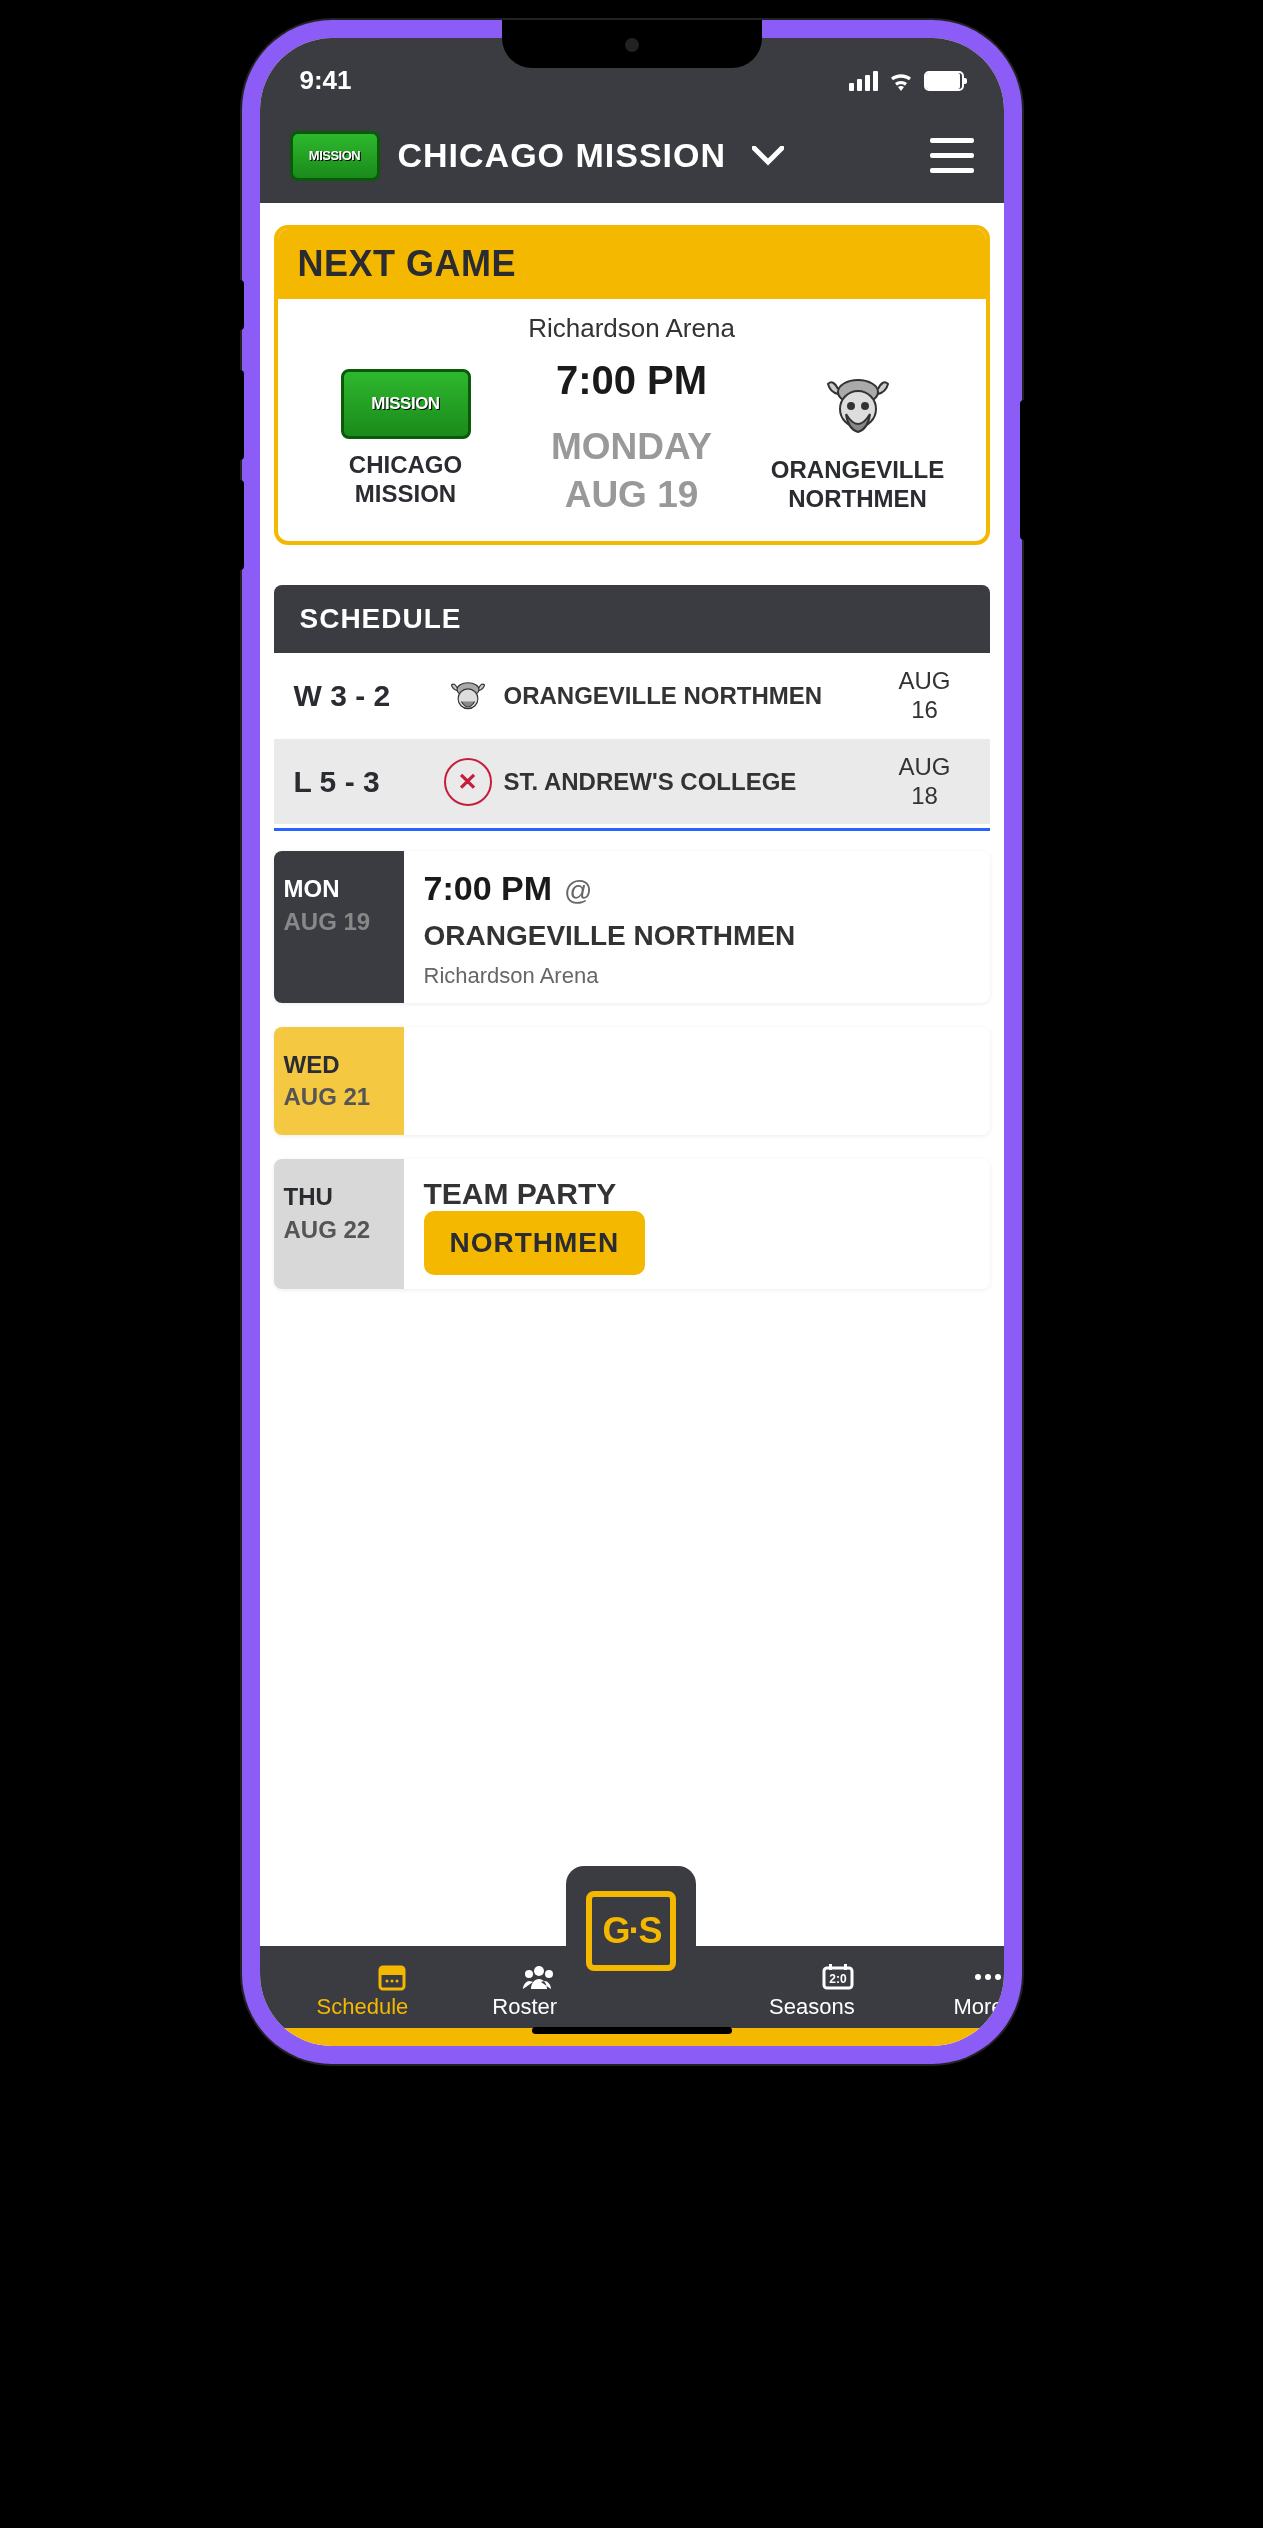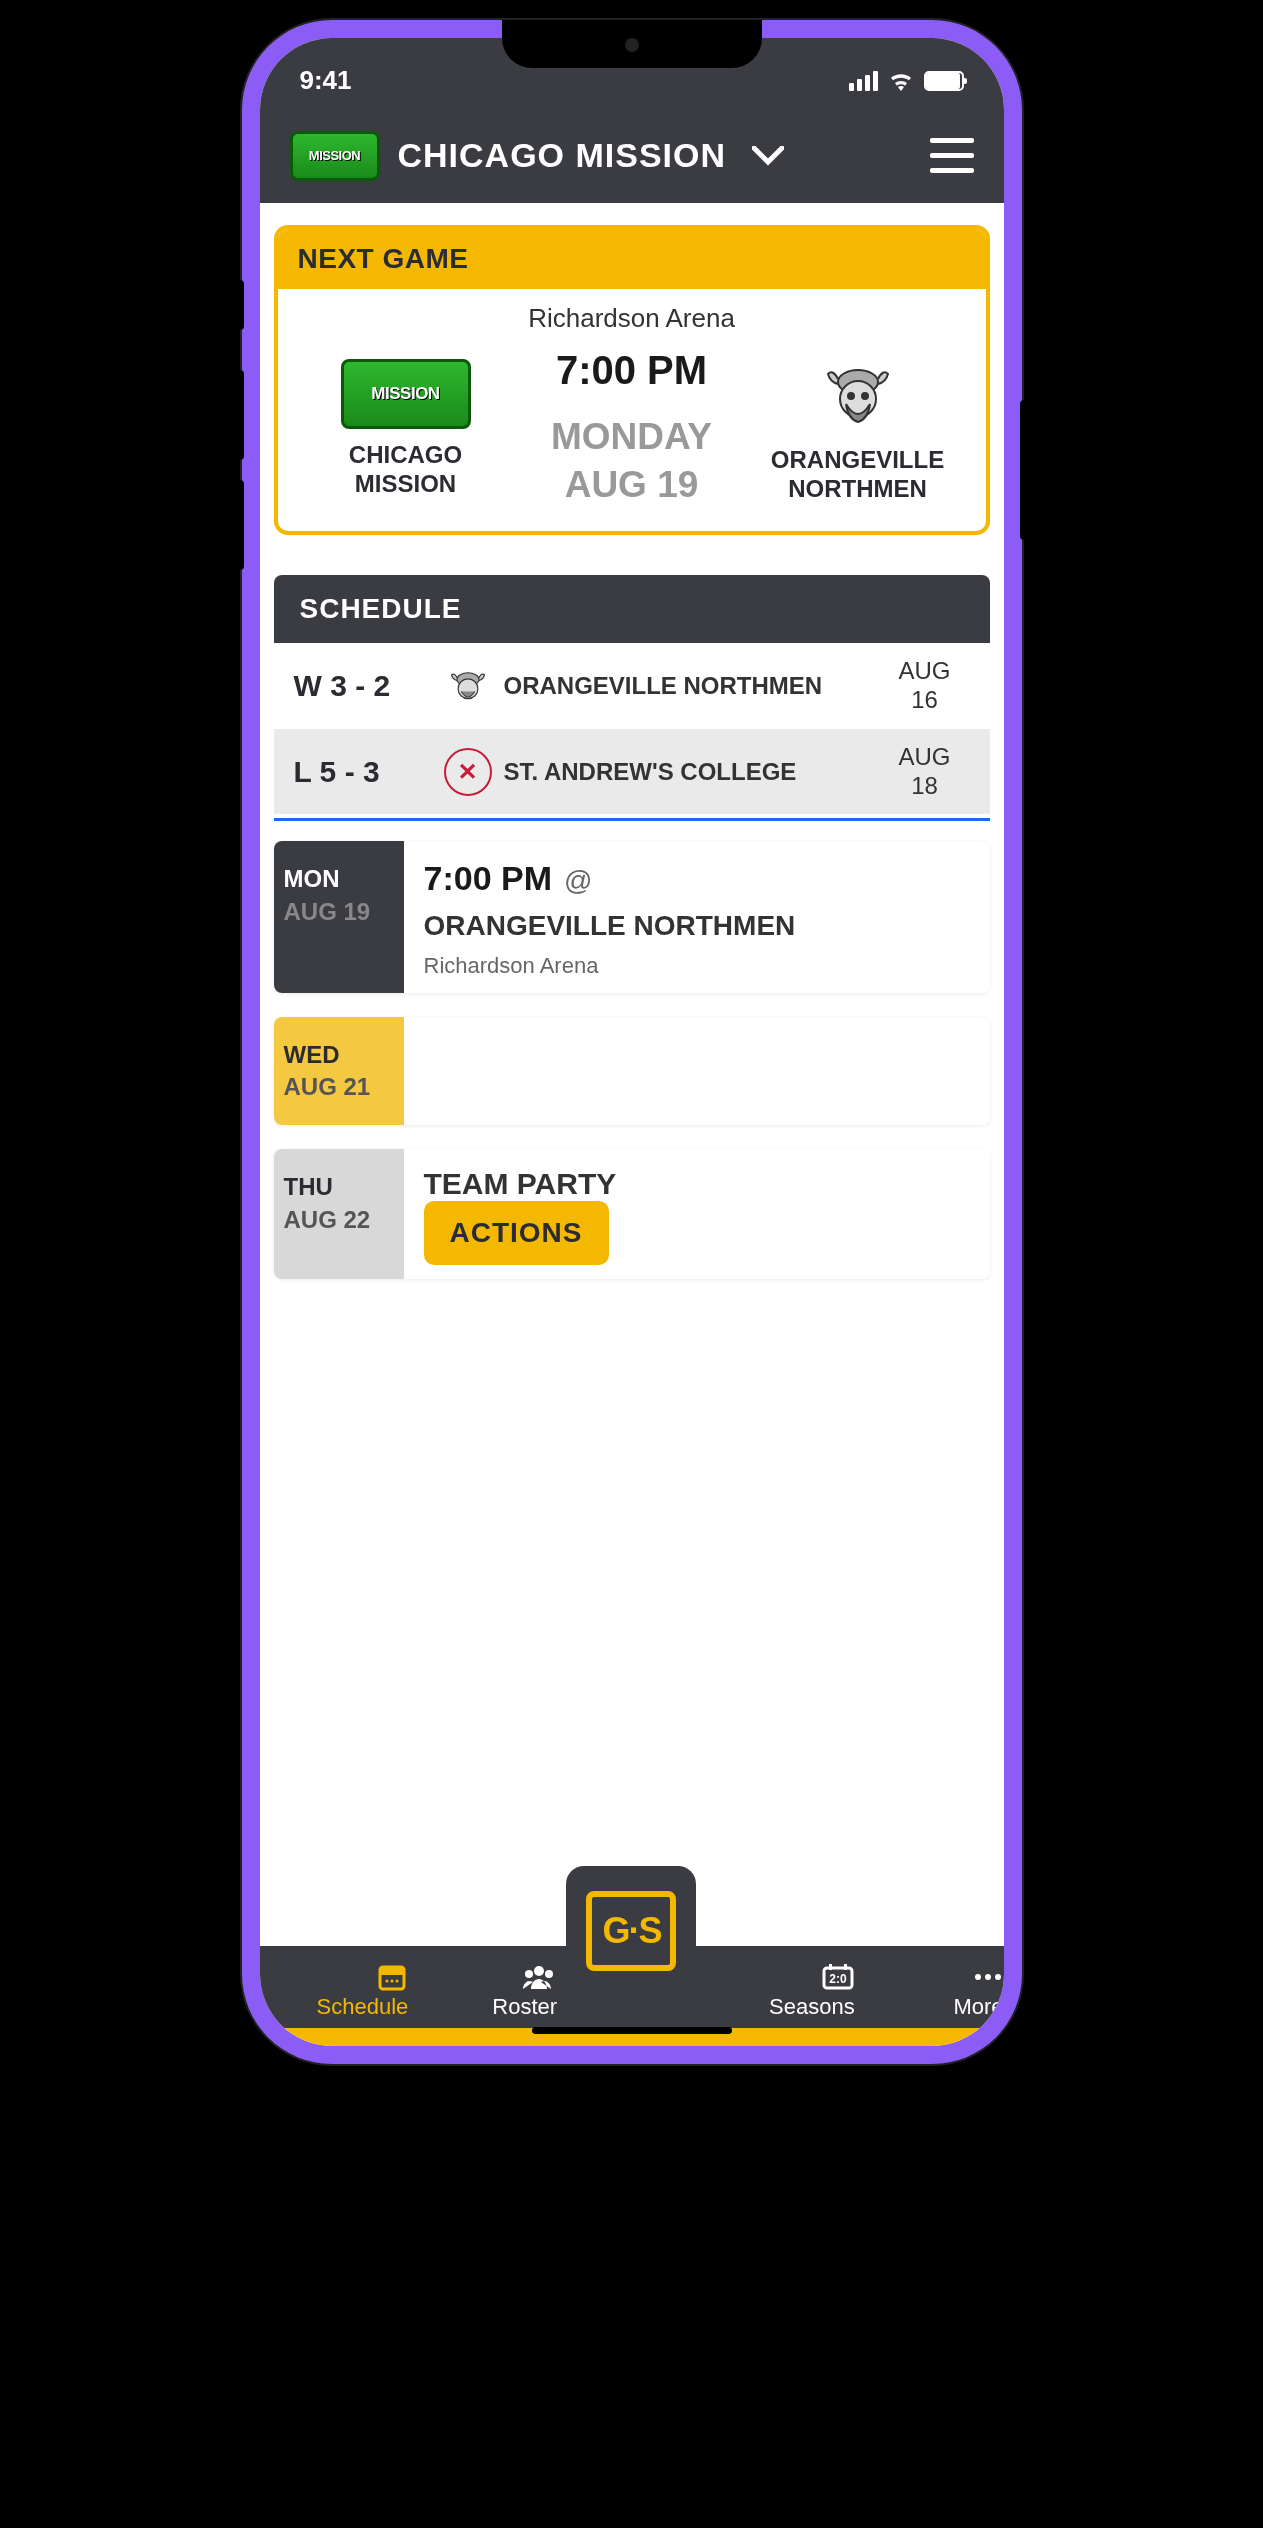--- a/index.html
+++ b/index.html
@@ -134,21 +134,21 @@
 
 .next-game-card {
   border: 4px solid #f5b800;
   border-radius: 14px;
   overflow: hidden;
   margin-bottom: 40px;
 }
 .next-game-header {
   background: #f5b800;
   padding: 14px 20px;
-  font-size: 28px;
+  font-size: 36px;
   font-weight: 800;
   color: #2a2c32;
   letter-spacing: 0.5px;
 }
 .next-game-body {
   padding: 14px 20px 22px;
   text-align: center;
 }
 .arena-name { font-size: 26px; color: #333; margin-bottom: 14px; }
 .matchup {
@@ -464,21 +464,21 @@
         </div>
       </div>
 
       <div class="event-row">
         <div class="event-date-box gray">
           <span>THU</span><br>
           <span class="dim">AUG 22</span>
         </div>
         <div class="event-body event-body-row2">
           <div class="event-title">TEAM PARTY</div>
-          <div class="actions-btn">ACTIONS</div>
+          <div class="actions-btn">NORTHMEN</div>
         </div>
       </div>
 
     </div>
 
     <div class="bottom-nav">
       <div class="nav-item active">
         <div class="nav-icon">
           <svg width="32" height="32" viewBox="0 0 32 32" fill="#f5b800">
               <rect x="4" y="6" width="24" height="22" rx="3" fill="none" stroke="#f5b800" stroke-width="3"></rect>

